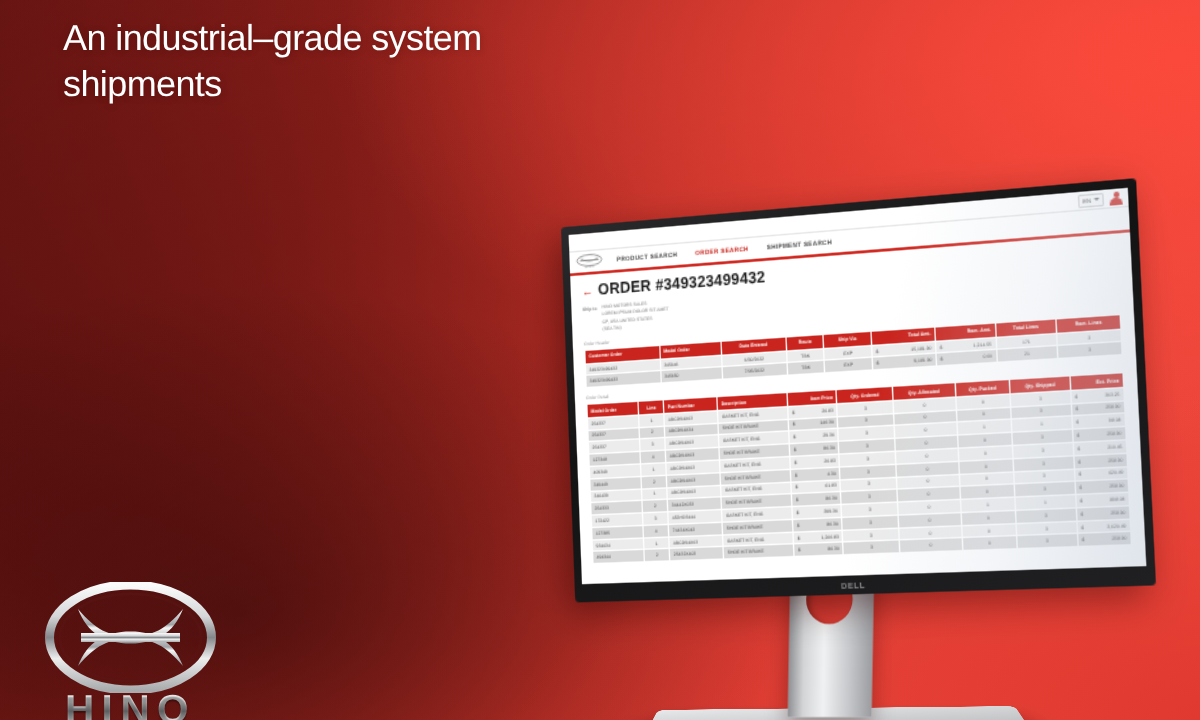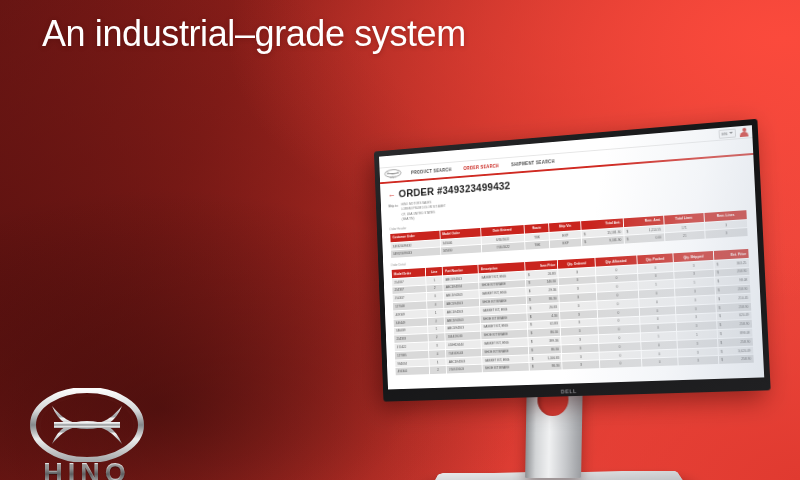--- a/index.html
+++ b/index.html
@@ -20,21 +20,21 @@
       linear-gradient(118deg, #6b1614 0%, #8d1f1a 26%, #c8332a 58%, #e9443a 80%, #f1493d 100%);
   }
   #bg-vig {
     position: absolute; inset: 0;
     background: radial-gradient(ellipse 70% 70% at 20% 85%, rgba(40,6,6,.55) 0%, rgba(40,6,6,0) 65%);
   }
 
   
   #headline {
     position: absolute; left: 42px; top: 11px; width: 520px;
-    color: #fff; font-size: 36px; line-height: 1.285;
+    color: #fff; font-size: 24px; line-height: 1.285;
     font-weight: 400; letter-spacing: -0.4px;
     text-shadow: 0 1px 5px rgba(50,0,0,.28);
   }
   #headline div { white-space: nowrap; }
 
   
   #logo { position: absolute; left: 24px; top: 388px; width: 140px; }
   #logo svg { display: block; }
   #logo-word {
     margin-top: -4px; text-align: center; width: 118px; margin-left: 4px;
@@ -150,20 +150,21 @@
   .money { display: flex; justify-content: space-between; gap: 3px; }
 </style>
 </head>
 <body>
 
 <div id="bg"></div>
 <div id="bg-vig"></div>
 
 <div id="headline">
   <div>An industrial–grade system</div>
+  <div>shipments</div>
 </div>
 
 <div id="logo">
   <svg width="126" height="74" viewBox="0 0 126 74">
     <defs>
       <linearGradient id="chrome" x1="0" y1="0" x2="0" y2="1">
         <stop offset="0%" stop-color="#fbfbfb"></stop>
           <stop offset="30%" stop-color="#d4d6d7"></stop>
         <stop offset="50%" stop-color="#85888b"></stop>
           <stop offset="70%" stop-color="#eceded"></stop>

